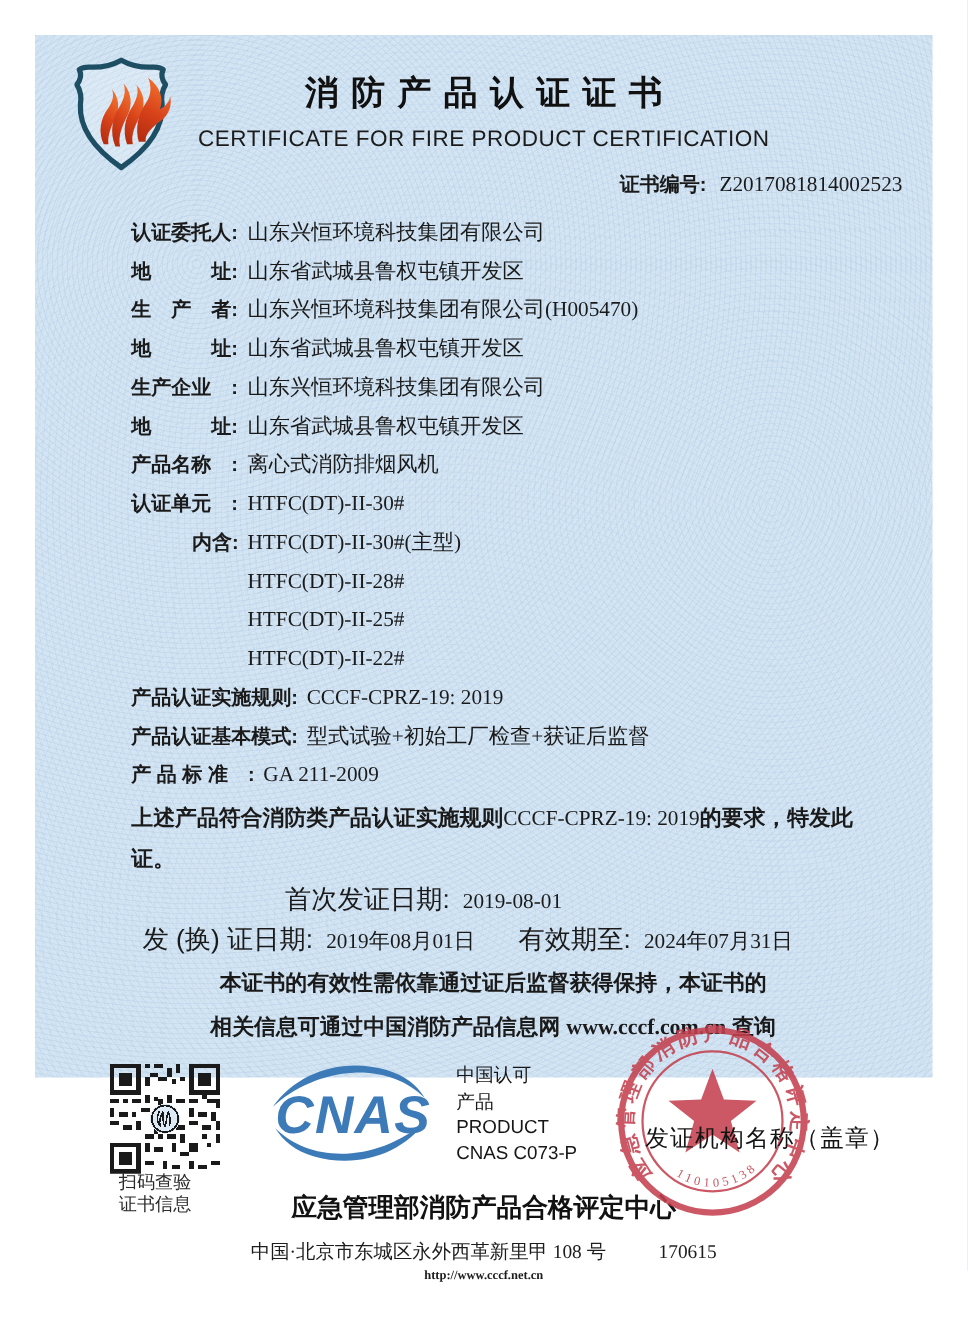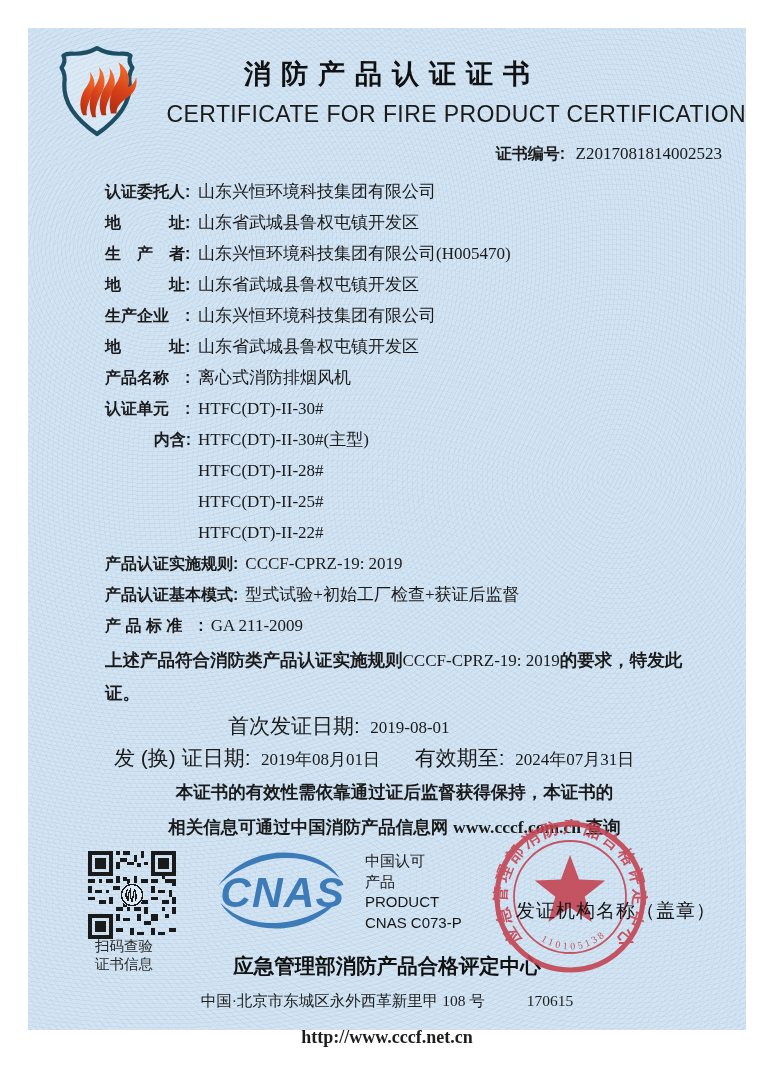--- a/index.html
+++ b/index.html
@@ -1,31 +1,31 @@
 <!DOCTYPE html>
 <html><head>
 <meta charset="utf-8">
 <style>
   html,body{margin:0;padding:0;}
   body{
     width:774px;height:1065px;background:#ffffff;position:relative;overflow:hidden;
     font-family:"Liberation Sans", sans-serif;color:#1a1a1a;
   }
   .cert{
-    position:absolute;left:28px;top:28px;width:718px;height:1002px;
+    position:absolute;left:28px;top:28px;width:718px;height:834px;
     background-color:#d3e4f3;
     background-image:
       repeating-radial-gradient(circle at 18% 22%, rgba(255,255,255,0) 0 3px, rgba(145,178,212,.16) 3px 4px),
       repeating-radial-gradient(circle at 82% 45%, rgba(255,255,255,0) 0 4px, rgba(145,178,212,.12) 4px 5px),
       repeating-radial-gradient(circle at 45% 85%, rgba(255,255,255,0) 0 5px, rgba(150,182,214,.10) 5px 6px);
   }
   .logo{position:absolute;left:27px;top:14px;width:84px;height:100px;}
   .title{margin:0;padding-top:28px;text-align:center;font-size:27px;font-weight:bold;
     letter-spacing:10px;text-indent:10px;color:#111;}
-  .subtitle{margin-top:9px;text-align:right;font-size:23px;letter-spacing:.4px;color:#1b1b1b;}
+  .subtitle{margin-top:9px;text-align:center;font-size:18px;letter-spacing:.4px;color:#1b1b1b;}
   .cert-no{margin-top:16px;text-align:right;padding-right:24px;font-size:16px;}
   .cert-no .lbl{font-weight:bold;}
   .cert-no .num{font-family:"Liberation Serif", serif;font-size:17px;margin-left:6px;}
 
   .fields{margin-top:11px;}
   .row{height:31px;line-height:31px;padding-left:77px;white-space:nowrap;}
   .row .lbl{display:inline-block;min-width:86px;font-weight:bold;font-size:16px;white-space:pre;vertical-align:baseline;}
   .row.inner .lbl{width:86px;text-align:right;}
   .row .val{font-family:"Liberation Serif", serif;font-size:17px;margin-left:7px;white-space:pre;}
 
@@ -47,21 +47,21 @@
   .accred-block{position:absolute;left:337px;top:823px;font-size:15px;line-height:20.5px;color:#161616;}
   .seal{position:absolute;left:464px;top:791px;width:156px;height:156px;z-index:1;}
   .seal-label{position:absolute;left:488px;top:870px;z-index:2;width:230px;
     font-family:"Liberation Serif", serif;font-size:19px;letter-spacing:1px;color:#141414;}
   .footer-org{position:absolute;left:0;right:0;top:924px;text-align:center;
     font-size:20.5px;font-weight:bold;color:#111;}
   .footer-addr{position:absolute;left:0;right:0;top:963px;text-align:center;
     font-family:"Liberation Serif", serif;font-size:15.5px;color:#1d1d1d;}
   .footer-addr .post{margin-left:42px;}
   .footer-url{position:absolute;left:0;right:0;top:987px;text-align:center;
-    font-family:"Liberation Serif", serif;font-weight:bold;font-size:18px;color:#1d1d1d;margin-top:12px;}
+    font-family:"Liberation Serif", serif;font-weight:bold;font-size:10px;color:#1d1d1d;}
 </style>
 </head>
 <body>
 
 <div class="cert">
 
   <svg class="logo" viewBox="0 0 90 102">
     <defs>
       <linearGradient id="fg" x1="0" y1="1" x2="0.3" y2="0">
         <stop offset="0" stop-color="#b02a0e"></stop>

